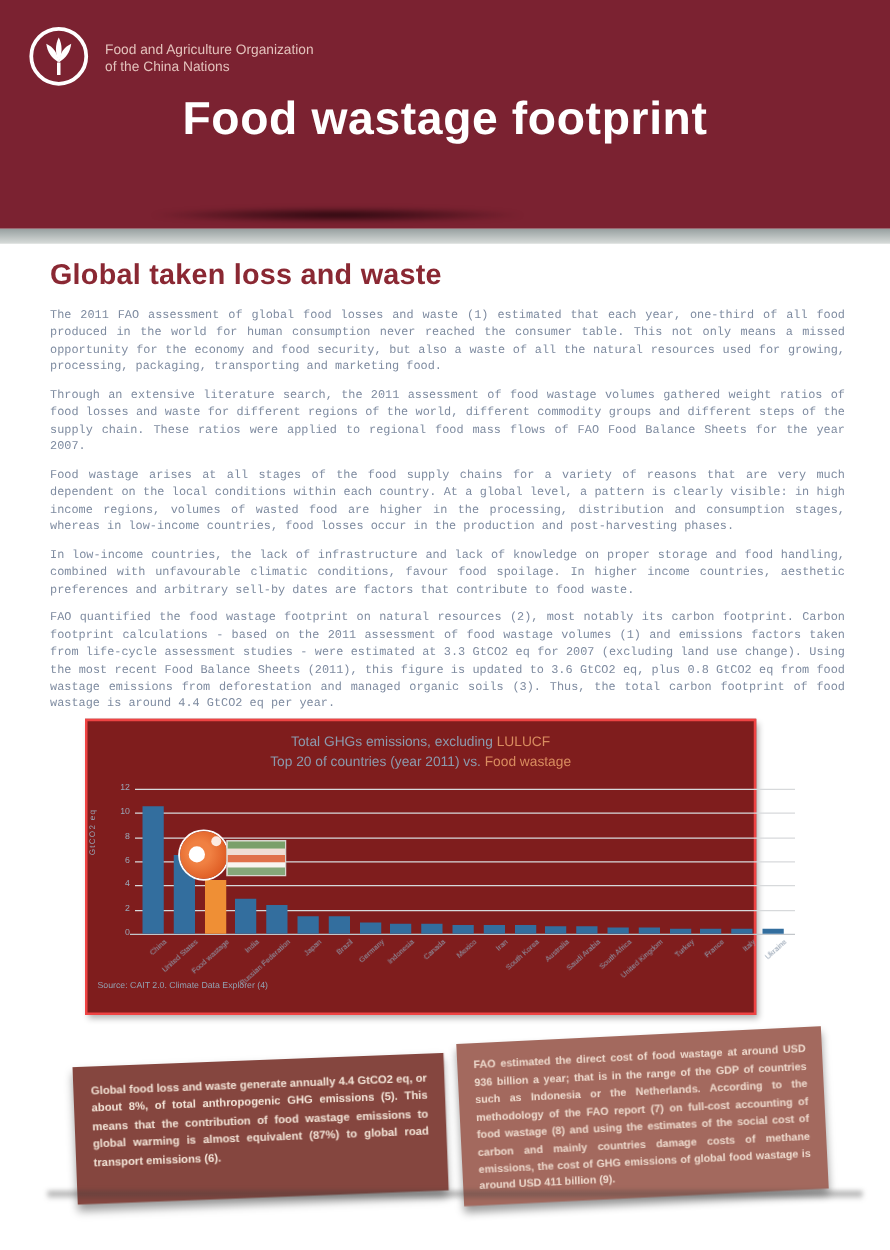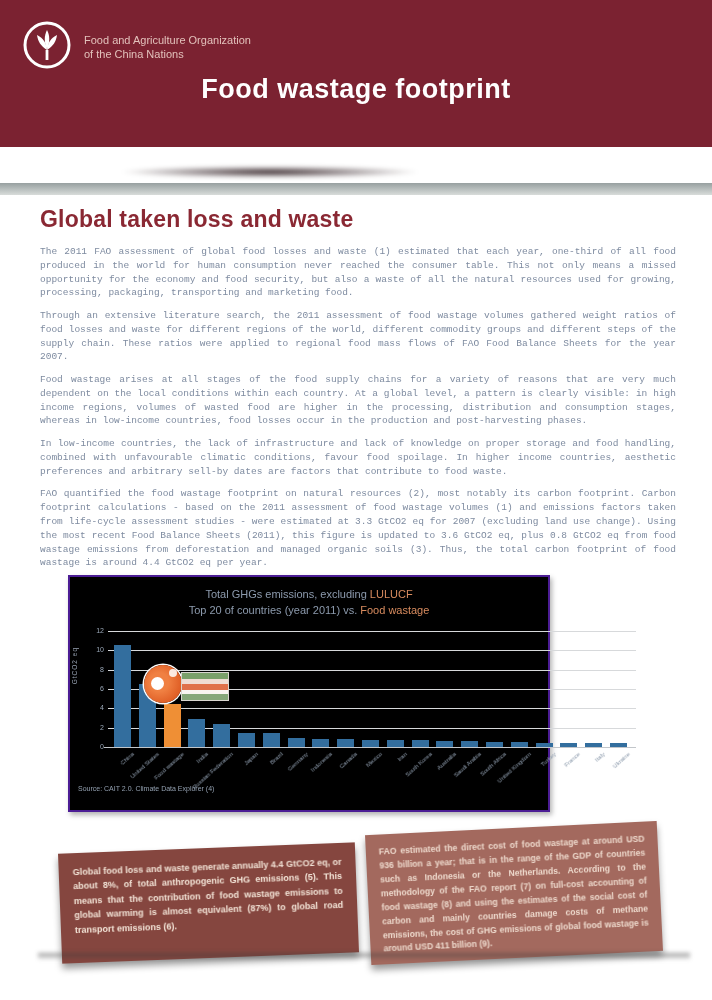--- a/index.html
+++ b/index.html
@@ -1,41 +1,41 @@
 <!DOCTYPE html>
 <html><head>
 <meta charset="utf-8">
 <style>
   html,body{margin:0;padding:0;background:#ffffff;}
   #page{position:relative;width:712px;height:1000px;background:#ffffff;overflow:hidden;
         font-family:"Liberation Sans","DejaVu Sans",sans-serif;}
 
   
-  .header{position:absolute;left:0;top:0;width:712px;height:147px;background:#7b2231;}
+  .header{position:absolute;left:0;top:0;width:712px;height:183px;background:#7b2231;}
   .header-shadow{position:absolute;left:120px;top:166px;width:300px;height:12px;border-radius:50%;
         background:radial-gradient(closest-side,rgba(20,0,5,.85),rgba(20,0,5,0));filter:blur(2px);}
   .gray-band{position:absolute;left:0;top:183px;width:712px;height:12px;
         background:linear-gradient(#97a0a0,#d8dcda);}
   .fao-logo{position:absolute;left:22px;top:20px;width:50px;height:50px;}
   .org-text{position:absolute;left:84px;top:33px;color:#e3c2bc;font-size:11px;line-height:14px;
         filter:blur(.35px);}
   .doc-title{position:absolute;left:0;top:74px;width:712px;text-align:center;font-weight:bold;}
-  .doc-title .t1{display:block;color:#ffffff;font-size:27px;letter-spacing:.5px;filter:blur(.3px);}
+  .doc-title .t1{display:block;color:#ffffff;font-size:37px;letter-spacing:.5px;filter:blur(.3px);}
   .doc-title .t2{display:block;color:#d4a091;font-size:28px;margin-top:5px;filter:blur(.3px);}
 
   
   .content{position:absolute;left:40px;top:198px;width:636px;}
   .h-red{color:#8a2833;font-size:23px;font-weight:bold;margin:8px 0 12px;letter-spacing:.2px;
         filter:blur(.25px);}
   .para{color:#7e8ba0;font-size:9.5px;line-height:1.45;text-align:justify;margin:0 0 9px;
         filter:blur(.4px);font-family:Liberation Mono, monospace;}
 
   
-  .chart-box{position:absolute;left:68px;top:575px;width:482px;height:237px;background:#000000;
-        border:2px solid #4c1d95;box-shadow:2px 3px 5px rgba(0,0,0,.3);box-sizing:border-box;}
+  .chart-box{position:absolute;left:68px;top:575px;width:537px;height:237px;background:#7f1d1d;
+        border:2px solid #ef4444;box-shadow:2px 3px 5px rgba(0,0,0,.3);box-sizing:border-box;}
   .chart-title{position:absolute;left:0;top:9px;width:100%;text-align:center;color:#8c9aad;
         font-size:11px;line-height:16px;filter:blur(.35px);}
   .chart-title .accent{color:#d98c5f;}
   .gridline{position:absolute;height:1px;background:#d7d9db;left:38px;width:528px;}
   .baseline{position:absolute;height:1px;background:#c2c6ca;left:34px;width:532px;}
   .ytick{position:absolute;width:18px;text-align:right;font-size:7px;color:#9aa8b8;left:16px;
         filter:blur(.3px);}
   .y-axis-title{position:absolute;left:1px;top:70px;writing-mode:vertical-rl;transform:rotate(180deg);
         font-size:6.5px;color:#98a3b3;letter-spacing:1px;filter:blur(.3px);}
   .bar{position:absolute;width:17px;background:#336e9e;}

